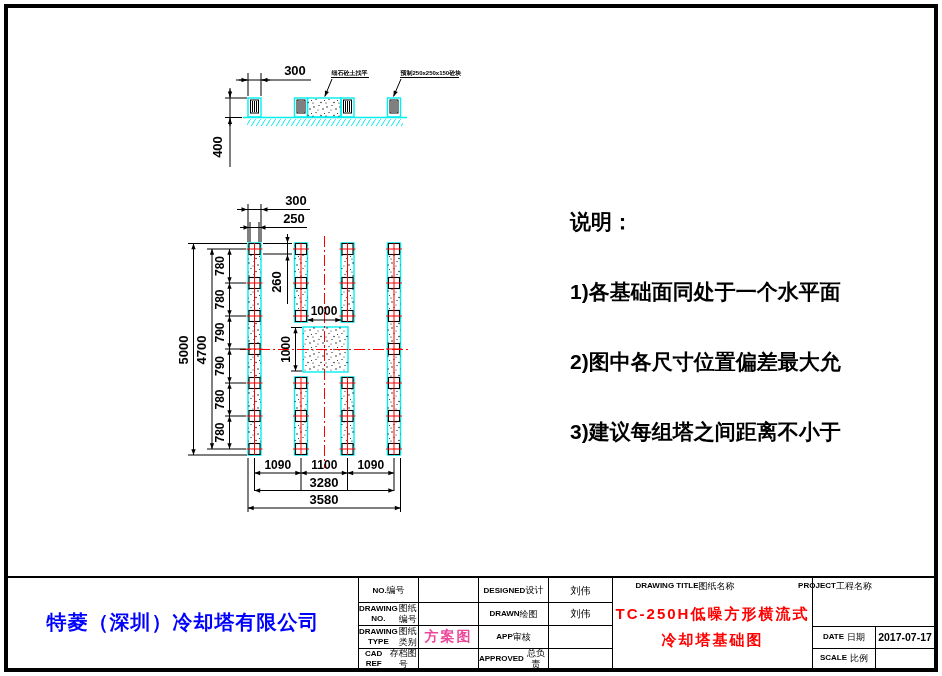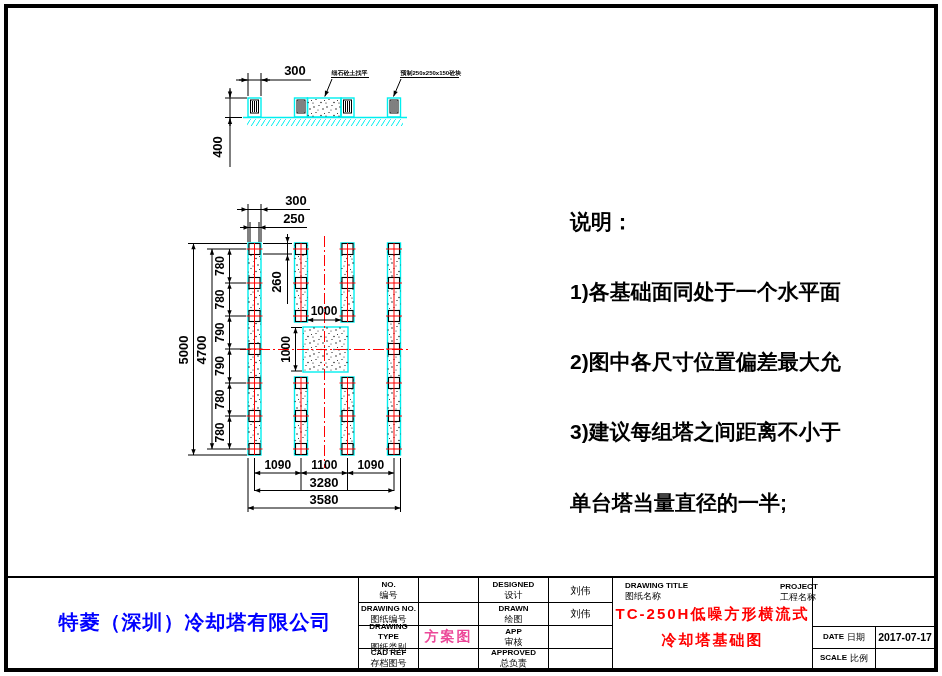--- a/index.html
+++ b/index.html
@@ -10,21 +10,21 @@
   .c{stroke:#00efef;stroke-width:1.4;fill:none;}
   .r{stroke:#ff0000;stroke-width:1;fill:none;}
   .dd{stroke-dasharray:11 3 2 3;}
   text{font-family:"Liberation Sans",sans-serif;fill:#000;}
   .d{font-size:13px;font-weight:bold;}
   .d2{font-size:12px;font-weight:bold;}
   .tt{font-size:6px;font-weight:bold;}
   .notes{position:absolute;left:570px;top:163px;width:366px;font-size:21px;font-weight:bold;line-height:23.4px;color:#000;white-space:pre;}
   
   .tb-line{position:absolute;background:#000;}
-  .cell{position:absolute;display:flex;flex-direction:column;align-items:center;justify-content:center;text-align:center;}
+  .cell{position:absolute;display:flex;flex-direction:row;align-items:center;justify-content:center;text-align:center;}
   .lab-en{font-size:8px;font-weight:bold;line-height:10px;}
   .lab-zh{font-size:9px;line-height:11px;}
   .val{font-size:10px;}
   .company{color:#0000ff;font-size:20px;font-weight:bold;letter-spacing:1px;}
   .scheme{color:#ec4899;font-size:14px;font-weight:bold;letter-spacing:2px;}
   .dtitle{color:#ff0000;font-weight:bold;letter-spacing:2px;}
   .dt1{font-size:15px;} .dt2{font-size:15px;}
   .corner-lab{position:absolute;text-align:left;align-items:flex-start;margin-left:8px;}
   .datev{font-size:10.5px;font-weight:bold;}
   .inline-lab{display:flex;flex-direction:row;gap:3px;align-items:center;justify-content:center;}
@@ -257,21 +257,20 @@
       <text class="d" x="324" y="504" text-anchor="middle">3580</text>
     </g>
   </g>
 </svg>
 
 <div class="notes">
   <div>说明：</div>
   <div>1)各基础面同处于一个水平面</div>
   <div>2)图中各尺寸位置偏差最大允</div>
   <div>3)建议每组塔之间距离不小于</div>
-  <div>单台塔当量直径的一半;</div>
   
   
   
   
   
   
 </div>
 
 <div>
 
@@ -282,21 +281,21 @@
   <div class="tb-line" style="left:548px;top:578px;width:1px;height:90px;"></div>
   <div class="tb-line" style="left:612px;top:578px;width:1px;height:90px;"></div>
   <div class="tb-line" style="left:812px;top:578px;width:1px;height:90px;"></div>
   <div class="tb-line" style="left:875px;top:626px;width:1px;height:42px;"></div>
   <div class="tb-line" style="left:358px;top:602px;width:255px;height:1px;"></div>
   <div class="tb-line" style="left:358px;top:625px;width:255px;height:1px;"></div>
   <div class="tb-line" style="left:358px;top:648px;width:255px;height:1px;"></div>
   <div class="tb-line" style="left:812px;top:626px;width:122px;height:1px;"></div>
   <div class="tb-line" style="left:812px;top:648px;width:122px;height:1px;"></div>
 
-  <div class="cell" style="left:20px;top:578px;width:350px;height:88px;">
+  <div class="cell" style="left:8px;top:578px;width:350px;height:88px;">
     <div class="company">特菱（深圳）冷却塔有限公司</div>
   </div>
 
   <div class="cell" style="left:359px;top:579px;width:59px;height:23px;">
     <div class="lab-en">NO.</div>
     <div class="lab-zh">编号</div>
   </div>
   <div class="cell" style="left:359px;top:603px;width:59px;height:22px;">
     <div class="lab-en">DRAWING NO.</div>
     <div class="lab-zh">图纸编号</div>

